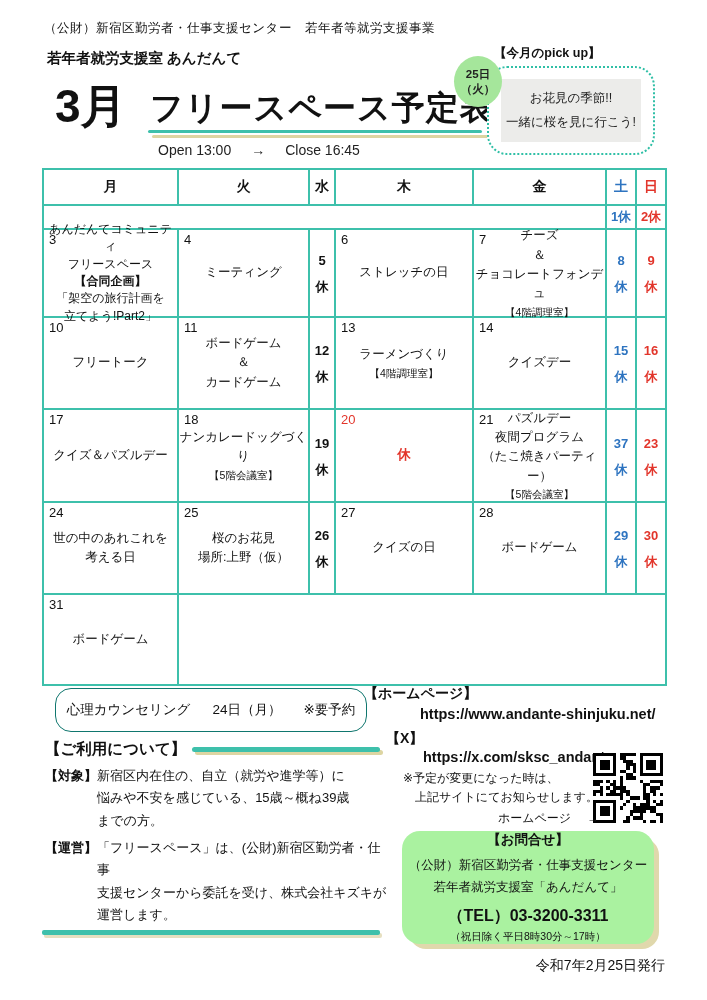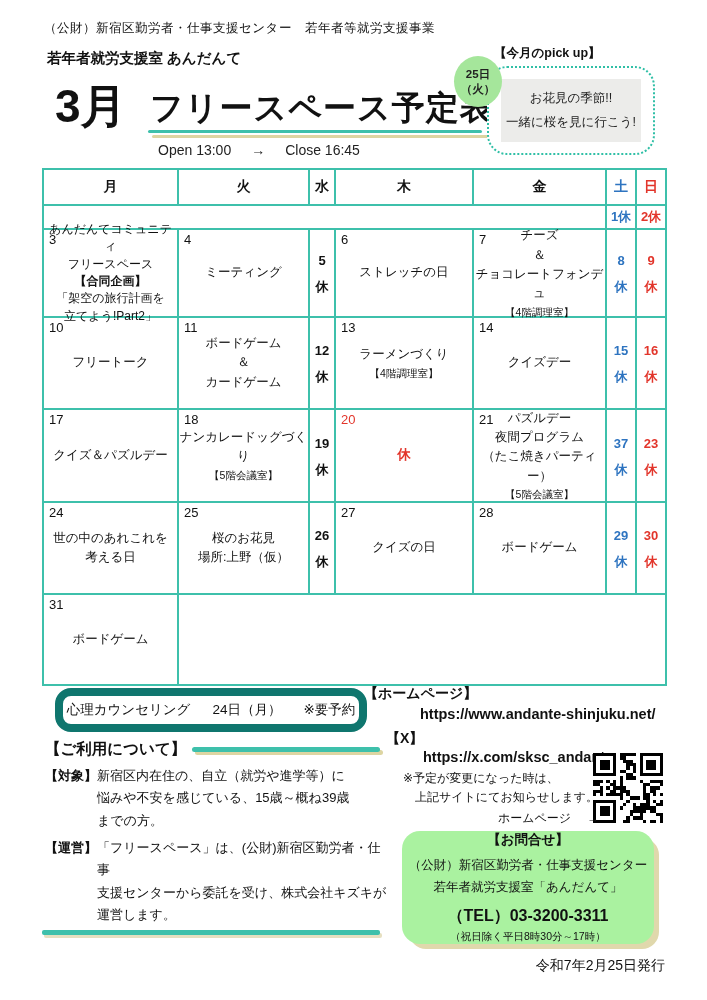--- a/index.html
+++ b/index.html
@@ -37,21 +37,21 @@
   .narrow .num { display:block; margin-top:3px; font-size:13px; font-weight:bold; }
   .narrow .yasumi { display:block; margin-top:10px; font-size:13px; font-weight:bold; }
   .sat-c { color:#2e74c0; } .sun-c { color:#e2352b; }
   .wk0 { font-size:13px; font-weight:bold; text-align:center; vertical-align:middle; }
   .note { font-size:10.5px; }
   .cell3 { font-size:12px; line-height:1.45; }
   .rest-big { font-size:13.5px; font-weight:bold; }
   .gap8 { height:8px; } .gap14 { height:14px; }
 
   
-  .counsel-box { left:55px; top:688px; width:312px; height:44px; border:8px solid #0f766e; border-radius:16px; display:flex; align-items:center; justify-content:center; gap:22px; font-size:13.5px; background:#fff; }
+  .counsel-box { left:55px; top:688px; width:312px; height:44px; border:1px solid #0f766e; border-radius:16px; display:flex; align-items:center; justify-content:center; gap:22px; font-size:13.5px; background:#fff; }
 
   
   .usage-heading { left:45px; top:739px; font-size:15.5px; font-weight:bold; }
   .usage-bar { left:192px; top:747px; width:188px; height:5px; background:#3ec0ab; border-radius:3px; box-shadow:3px 3px 0 #ddd5a2; }
   .usage-block { left:45px; top:765px; width:345px; font-size:13px; line-height:1.72; }
   .u-row { display:flex; }
   .u-label { flex:0 0 52px; font-weight:600; }
   .u-text { flex:1; }
   .u-notes { margin-left:60px; }
   .u-row2 { margin-top:5px; }

